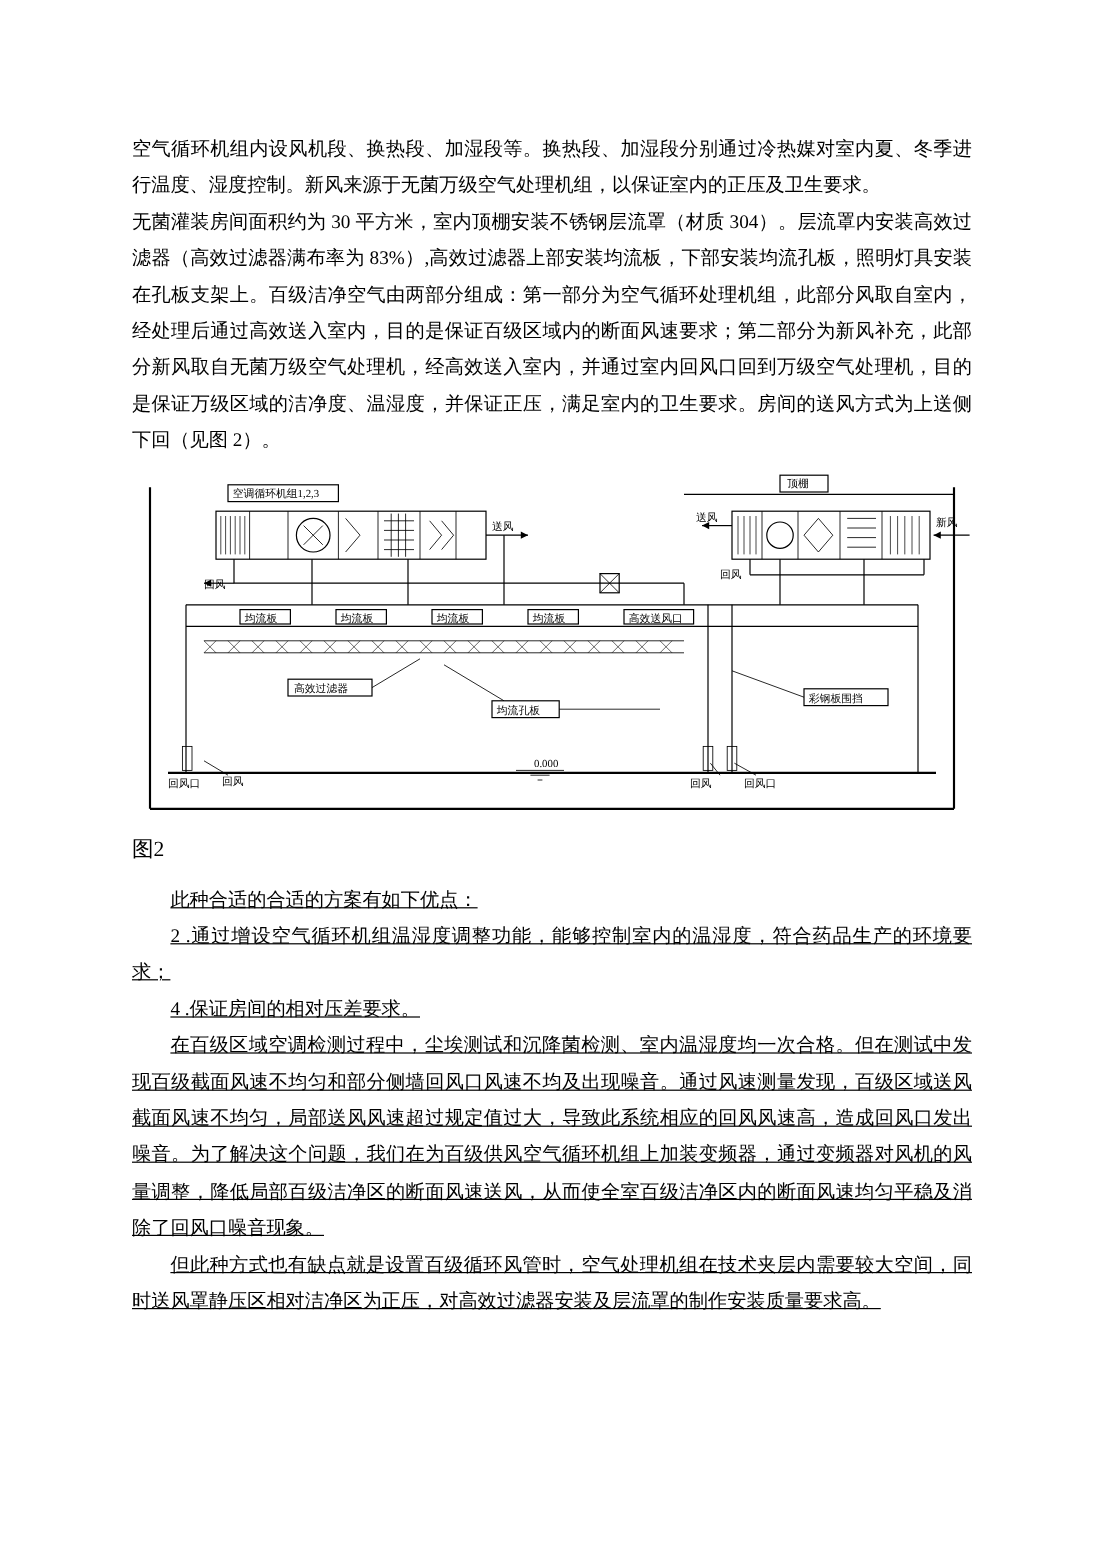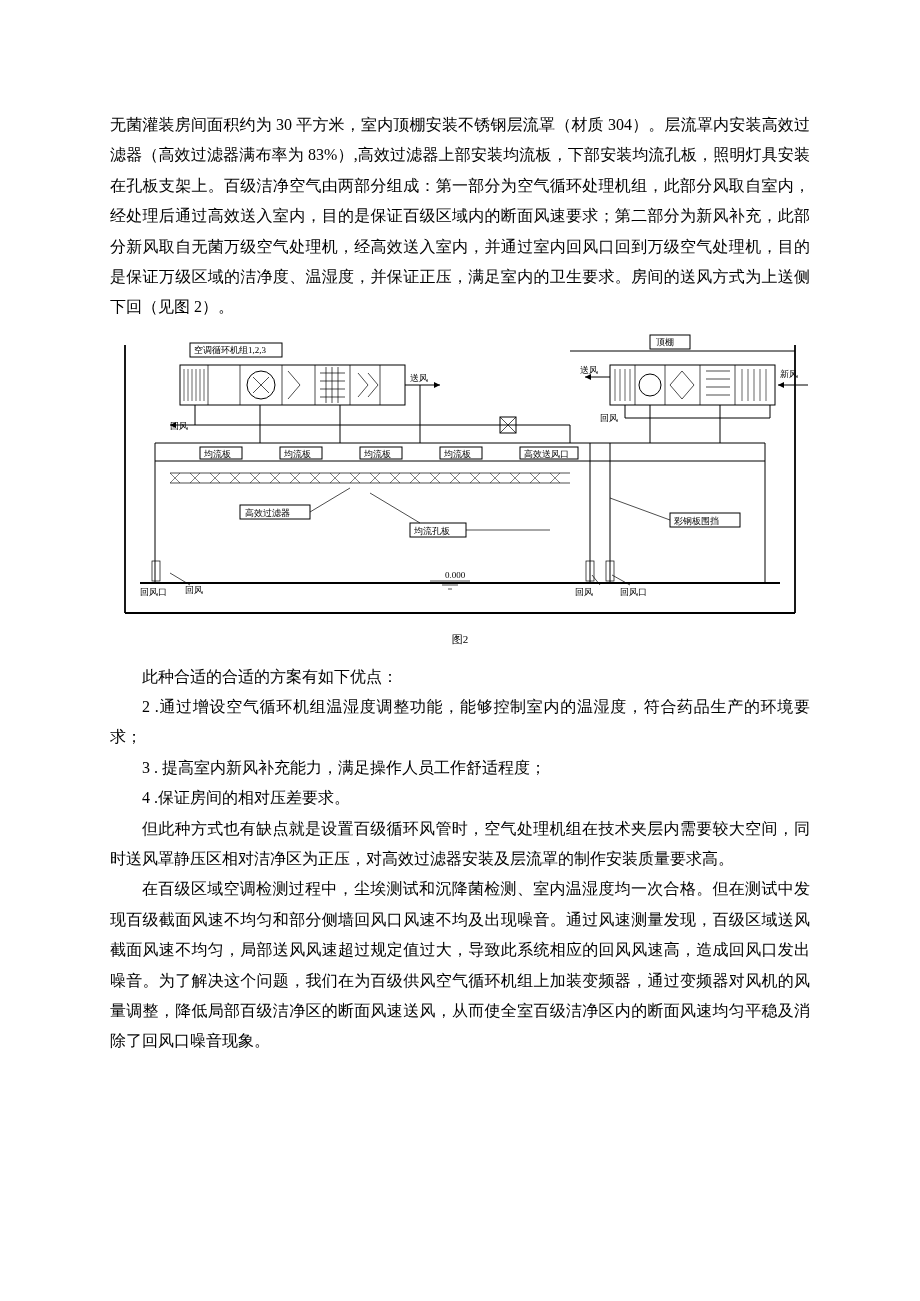--- a/index.html
+++ b/index.html
@@ -16,39 +16,41 @@
     min-height: 1301px;
     box-sizing: border-box;
     padding: 110px 110px 60px 110px;
   }
   .para {
     text-align: justify;
     margin: 0;
   }
   .indent {
     text-indent: 2em;
+    text-decoration: underline;
   }
   .figure {
     width: 700px;
     margin: 10px auto 12px auto;
   }
   .figure svg {
     display: block;
   }
   .caption {
-    text-align: center;
-    font-size: 11px;
+    text-align: left;
+    font-size: 18px;
     margin-top: 6px;
   }
 </style>
 </head>
 <body>
 
 <div class="page">
 
+  <p class="para">空气循环机组内设风机段、换热段、加湿段等。换热段、加湿段分别通过冷热媒对室内夏、冬季进行温度、湿度控制。新风来源于无菌万级空气处理机组，以保证室内的正压及卫生要求。</p>
   <p class="para">无菌灌装房间面积约为 30 平方米，室内顶棚安装不锈钢层流罩（材质 304）。层流罩内安装高效过滤器（高效过滤器满布率为 83%）,高效过滤器上部安装均流板，下部安装均流孔板，照明灯具安装在孔板支架上。百级洁净空气由两部分组成：第一部分为空气循环处理机组，此部分风取自室内，经处理后通过高效送入室内，目的是保证百级区域内的断面风速要求；第二部分为新风补充，此部分新风取自无菌万级空气处理机，经高效送入室内，并通过室内回风口回到万级空气处理机，目的是保证万级区域的洁净度、温湿度，并保证正压，满足室内的卫生要求。房间的送风方式为上送侧下回（见图 2）。</p>
 
   <div class="figure">
     <svg viewBox="0 0 700 290" width="700" height="290">
       <style>
         .ln { stroke:#000; stroke-width:1; fill:none; }
         .th { stroke:#000; stroke-width:1.8; fill:none; }
         .thin { stroke:#000; stroke-width:0.7; fill:none; }
         .txt { font-family:"SimSun",serif; font-size:10px; fill:#000; }
         .txt-s { font-family:"SimSun",serif; font-size:9px; fill:#000; }
@@ -255,19 +257,18 @@
 
       <rect class="ln" x="390" y="84" width="16" height="16" fill="#fff"></rect>
       <line class="thin" x1="390" y1="84" x2="406" y2="100"></line>
       <line class="thin" x1="406" y1="84" x2="390" y2="100"></line>
     </svg>
     <div class="caption">图2</div>
   </div>
 
   <p class="para indent">此种合适的合适的方案有如下优点：</p>
   <p class="para indent" style="text-indent:2em;">2  .通过增设空气循环机组温湿度调整功能，能够控制室内的温湿度，符合药品生产的环境要求；</p>
-  <p class="para indent">3 . 提高室内新风补充能力，满足操作人员工作舒适程度；</p>
   <p class="para indent">4  .保证房间的相对压差要求。</p>
 
+  <p class="para indent">在百级区域空调检测过程中，尘埃测试和沉降菌检测、室内温湿度均一次合格。但在测试中发现百级截面风速不均匀和部分侧墙回风口风速不均及出现噪音。通过风速测量发现，百级区域送风截面风速不均匀，局部送风风速超过规定值过大，导致此系统相应的回风风速高，造成回风口发出噪音。为了解决这个问题，我们在为百级供风空气循环机组上加装变频器，通过变频器对风机的风量调整，降低局部百级洁净区的断面风速送风，从而使全室百级洁净区内的断面风速均匀平稳及消除了回风口噪音现象。</p>
   <p class="para indent">但此种方式也有缺点就是设置百级循环风管时，空气处理机组在技术夹层内需要较大空间，同时送风罩静压区相对洁净区为正压，对高效过滤器安装及层流罩的制作安装质量要求高。</p>
-  <p class="para indent">在百级区域空调检测过程中，尘埃测试和沉降菌检测、室内温湿度均一次合格。但在测试中发现百级截面风速不均匀和部分侧墙回风口风速不均及出现噪音。通过风速测量发现，百级区域送风截面风速不均匀，局部送风风速超过规定值过大，导致此系统相应的回风风速高，造成回风口发出噪音。为了解决这个问题，我们在为百级供风空气循环机组上加装变频器，通过变频器对风机的风量调整，降低局部百级洁净区的断面风速送风，从而使全室百级洁净区内的断面风速均匀平稳及消除了回风口噪音现象。</p>
 
 </div>
 
 </body></html>

